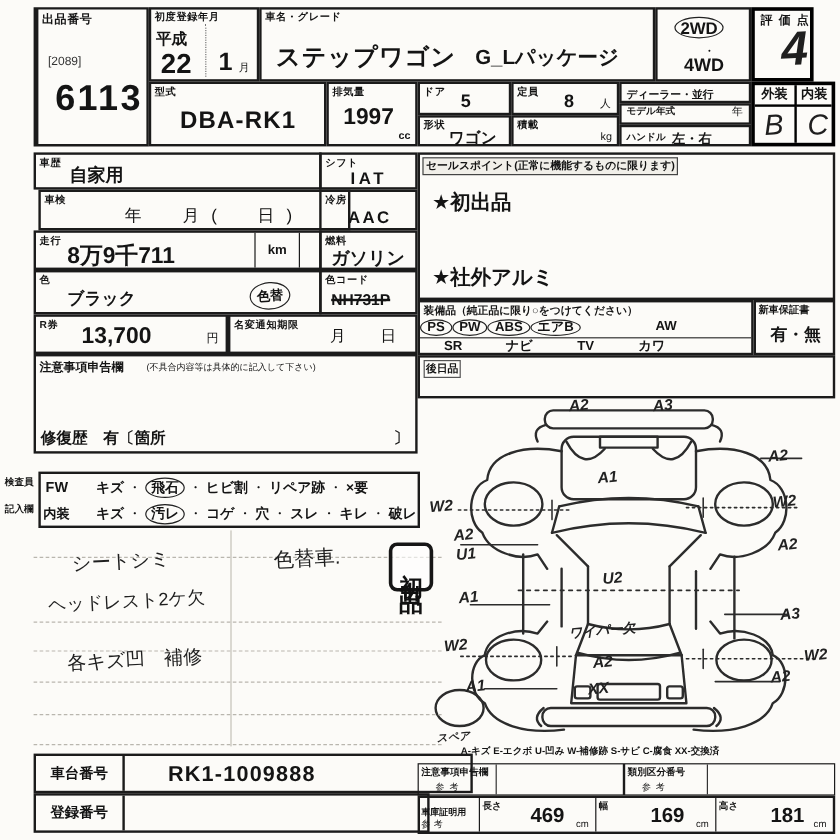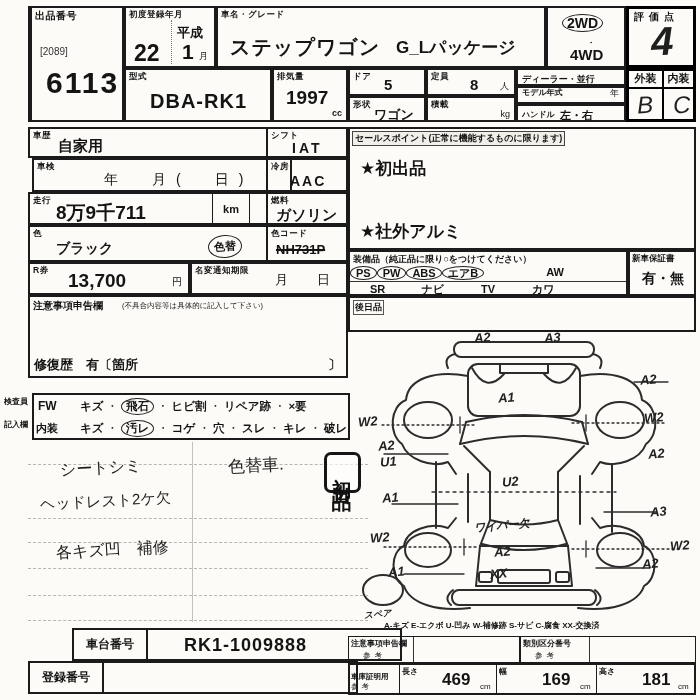--- a/index.html
+++ b/index.html
@@ -42,40 +42,40 @@
 <div class="sheet">
 
   <div class="box" style="left:28px;top:6px;width:96px;height:116px;border-left-width:4px;">
     <span class="lbl" style="font-size:10px;">出品番号</span>
     <span style="position:absolute;left:8px;top:38px;font-size:10px;color:#333;">[2089]</span>
     <span style="position:absolute;left:14px;top:58px;font-size:30px;font-weight:700;letter-spacing:2px;">6113</span>
   </div>
 
   <div class="box" style="left:124px;top:6px;width:92px;height:62px;">
     <span class="lbl">初度登録年月</span>
-    <span style="position:absolute;left:4px;top:16px;font-size:13px;font-weight:700;margin-left:47px;">平成</span>
+    <span style="position:absolute;left:4px;top:16px;font-size:13px;font-weight:700;">平成</span>
     <span style="position:absolute;left:8px;top:32px;font-size:23px;font-weight:700;">22</span>
     <span style="position:absolute;left:45px;top:12px;bottom:2px;border-left:1px dotted #777;"></span>
     <span style="position:absolute;left:56px;top:32px;font-size:21px;font-weight:700;">1</span>
     <span style="position:absolute;right:6px;bottom:3px;font-size:9px;">月</span>
   </div>
 
   <div class="box" style="left:216px;top:6px;width:330px;height:62px;">
     <span class="lbl">車名・グレード</span>
     <span style="position:absolute;left:12px;top:26px;font-size:20px;font-weight:700;letter-spacing:1px;">ステップワゴン</span>
     <span style="position:absolute;left:178px;top:28px;font-size:17px;font-weight:700;">G_Lパッケージ</span>
   </div>
 
   <div class="box" style="left:546px;top:6px;width:80px;height:62px;">
     <span class="circled" style="position:absolute;left:14px;top:6px;font-size:14px;font-weight:700;">2WD</span>
     <span style="position:absolute;left:38px;top:28px;font-size:10px;">・</span>
     <span style="position:absolute;left:22px;top:38px;font-size:15px;font-weight:700;">4WD</span>
   </div>
 
-  <div class="box thick" style="left:626px;top:6px;width:70px;height:62px;">
+  <div class="box thick" style="left:626px;top:6px;width:52px;height:62px;">
     <span class="lbl" style="font-size:10px;letter-spacing:5px;left:5px;">評価点</span>
     <span class="hand" style="position:absolute;left:22px;top:10px;font-size:40px;font-weight:600;font-style:italic;">4</span>
   </div>
 
   <div class="box" style="left:124px;top:68px;width:148px;height:54px;">
     <span class="lbl">型式</span>
     <span style="position:absolute;left:24px;top:20px;font-size:20px;font-weight:700;letter-spacing:1px;">DBA-RK1</span>
   </div>
 
   <div class="box" style="left:272px;top:68px;width:76px;height:54px;">
@@ -320,21 +320,21 @@
     <span class="rule" style="left:0;top:153px;width:340px;"></span>
     <span class="rule" style="left:0;top:178px;width:340px;"></span>
     <span style="position:absolute;left:164px;top:0;height:180px;border-left:1px solid #c4c1b8;"></span>
     <span class="hand" style="position:absolute;left:32px;top:16px;font-size:16px;">シートシミ</span>
     <span class="hand" style="position:absolute;left:12px;top:50px;font-size:15px;">ヘッドレスト2ケ欠</span>
     <span class="hand" style="position:absolute;left:28px;top:98px;font-size:16px;">各キズ凹　補修</span>
     <span class="hand" style="position:absolute;left:200px;top:12px;font-size:17px;">色替車.</span>
   </div>
   <span class="stamp" style="left:324px;top:452px;">初出品</span>
 
-  <div class="box" style="left:28px;top:628px;width:330px;height:33px;border-width:2.5px;margin-left:44px;">
+  <div class="box" style="left:28px;top:628px;width:366px;height:33px;border-width:2.5px;">
     <span style="position:absolute;left:0;top:0;bottom:0;width:72px;border-right:2px solid #1b1b1b;display:flex;align-items:center;justify-content:center;font-size:12px;font-weight:700;">車台番号</span>
     <span style="position:absolute;left:110px;top:5px;font-size:18px;font-weight:700;letter-spacing:1px;">RK1-1009888</span>
   </div>
   <div class="box" style="left:28px;top:661px;width:330px;height:33px;border-width:2.5px;">
     <span style="position:absolute;left:0;top:0;bottom:0;width:72px;border-right:2px solid #1b1b1b;display:flex;align-items:center;justify-content:center;font-size:12px;font-weight:700;">登録番号</span>
     <span style="position:absolute;left:110px;top:6px;font-size:15px;"></span>
   </div>
 
   <div class="box" style="left:348px;top:636px;width:172px;height:27px;border-width:1.5px;">
     <span style="position:absolute;left:2px;top:1px;font-size:8px;font-weight:700;">注意事項申告欄</span>

